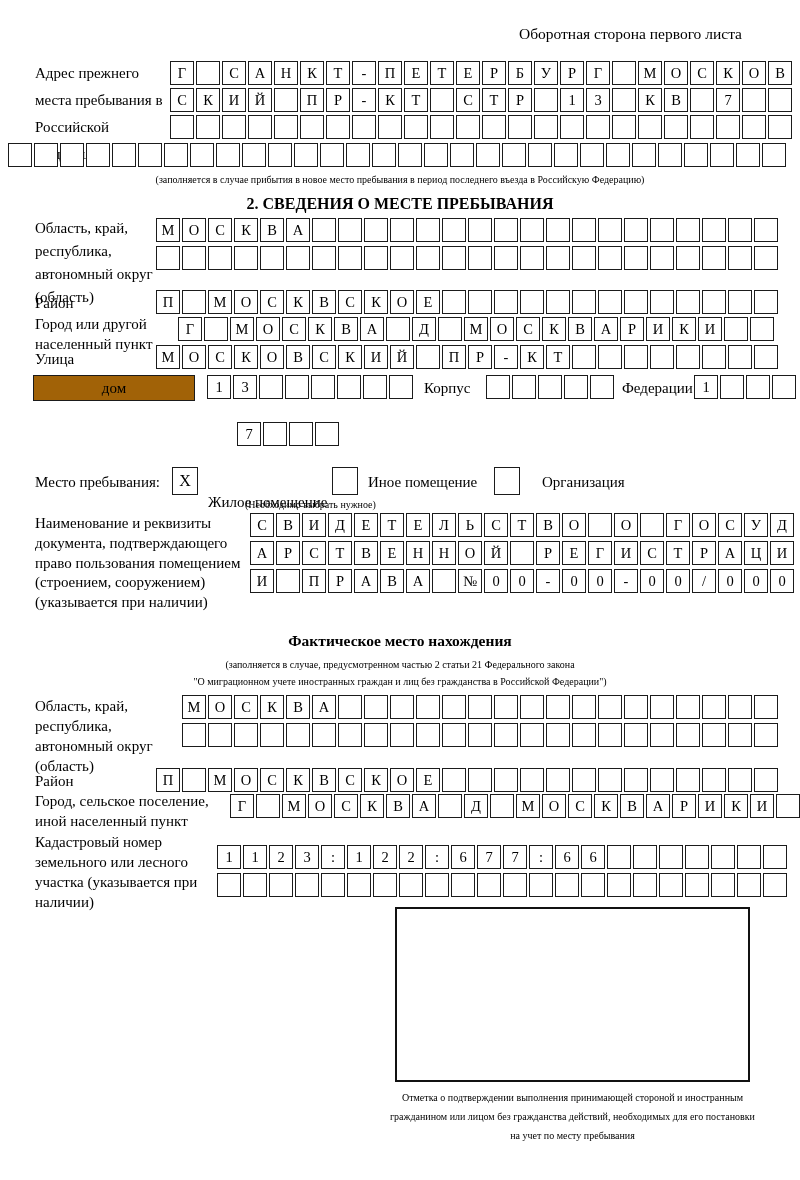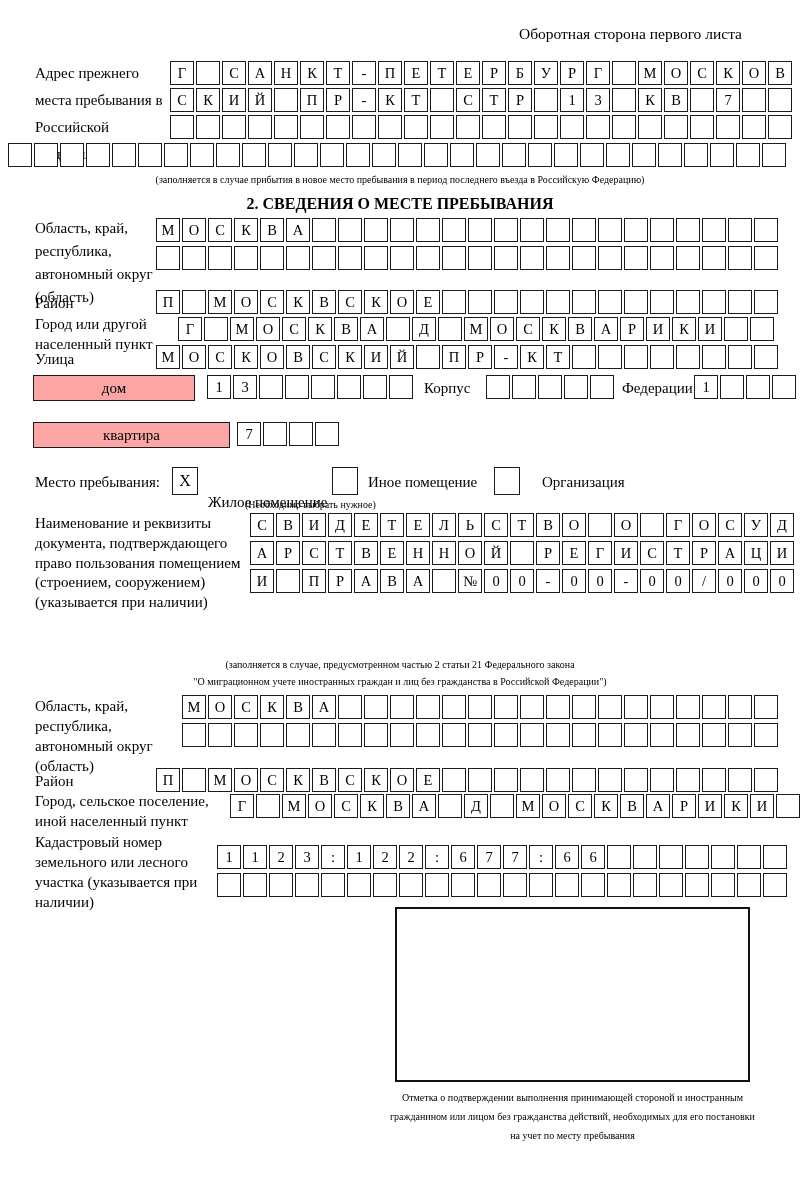--- a/index.html
+++ b/index.html
@@ -15,21 +15,21 @@
     width:24px;height:24px;box-sizing:border-box;border:1.6px solid #1b1b1b;
     display:flex;align-items:center;justify-content:center;
     font-size:14.5px;background:#fff;flex:0 0 auto;
   }
   .chk{
     width:26px;height:28px;box-sizing:border-box;border:1.7px solid #1b1b1b;
     display:flex;align-items:center;justify-content:center;font-size:16px;background:#fff;
   }
   .widebox{
     box-sizing:border-box;border:1.6px solid #1b1b1b;height:26px;
-    display:flex;align-items:center;justify-content:center;font-size:15px;background:#fca5a5;
+    display:flex;align-items:center;justify-content:center;font-size:15px;background:#a16207;
   }
   .caption{font-size:10px;line-height:17px;}
   .bold{font-weight:bold;}
   .center{text-align:center;}
   .stampbox{box-sizing:border-box;border:2px solid #111;background:#fff;}
 </style>
 </head>
 <body>
 
 <div id="page">
@@ -308,21 +308,20 @@
       <div class="cb"></div>
     </div>
   <div class="abs lbl" style="left:622px;top:378px;">Федерации</div>
   <div class="abs cellrow" style="left:694px;top:375px;">
       <div class="cb">1</div>
       <div class="cb"></div>
       <div class="cb"></div>
       <div class="cb"></div>
     </div>
 
-  <div class="abs widebox" style="left:33px;top:422px;width:197px;">квартира</div>
   <div class="abs cellrow" style="left:237px;top:422px;">
       <div class="cb">7</div>
       <div class="cb"></div>
       <div class="cb"></div>
       <div class="cb"></div>
     </div>
 
   <div class="abs lbl" style="left:35px;top:472px;">Место пребывания:</div>
   <div class="abs chk" style="left:172px;top:467px;">X</div>
   <div class="abs lbl" style="left:208px;top:472px;margin-top:20px;">Жилое помещение</div>
@@ -396,20 +395,21 @@
       <div class="cb">0</div>
       <div class="cb">-</div>
       <div class="cb">0</div>
       <div class="cb">0</div>
       <div class="cb">/</div>
       <div class="cb">0</div>
       <div class="cb">0</div>
       <div class="cb">0</div>
     </div>
 
+  <div class="abs bold center" style="left:0;top:632px;width:800px;font-size:15.5px;">Фактическое место нахождения</div>
   <div class="abs caption center" style="left:0;top:656px;width:800px;">(заполняется в случае, предусмотренном частью 2 статьи 21 Федерального закона</div>
   <div class="abs caption center" style="left:0;top:673px;width:800px;">"О миграционном учете иностранных граждан и лиц без гражданства в Российской Федерации")</div>
 
   <div class="abs lbl" style="left:35px;top:696px;width:142px;">Область, край, республика, автономный округ (область)</div>
   <div class="abs cellrow" style="left:182px;top:695px;">
       <div class="cb">М</div>
       <div class="cb">О</div>
       <div class="cb">С</div>
       <div class="cb">К</div>
       <div class="cb">В</div>

